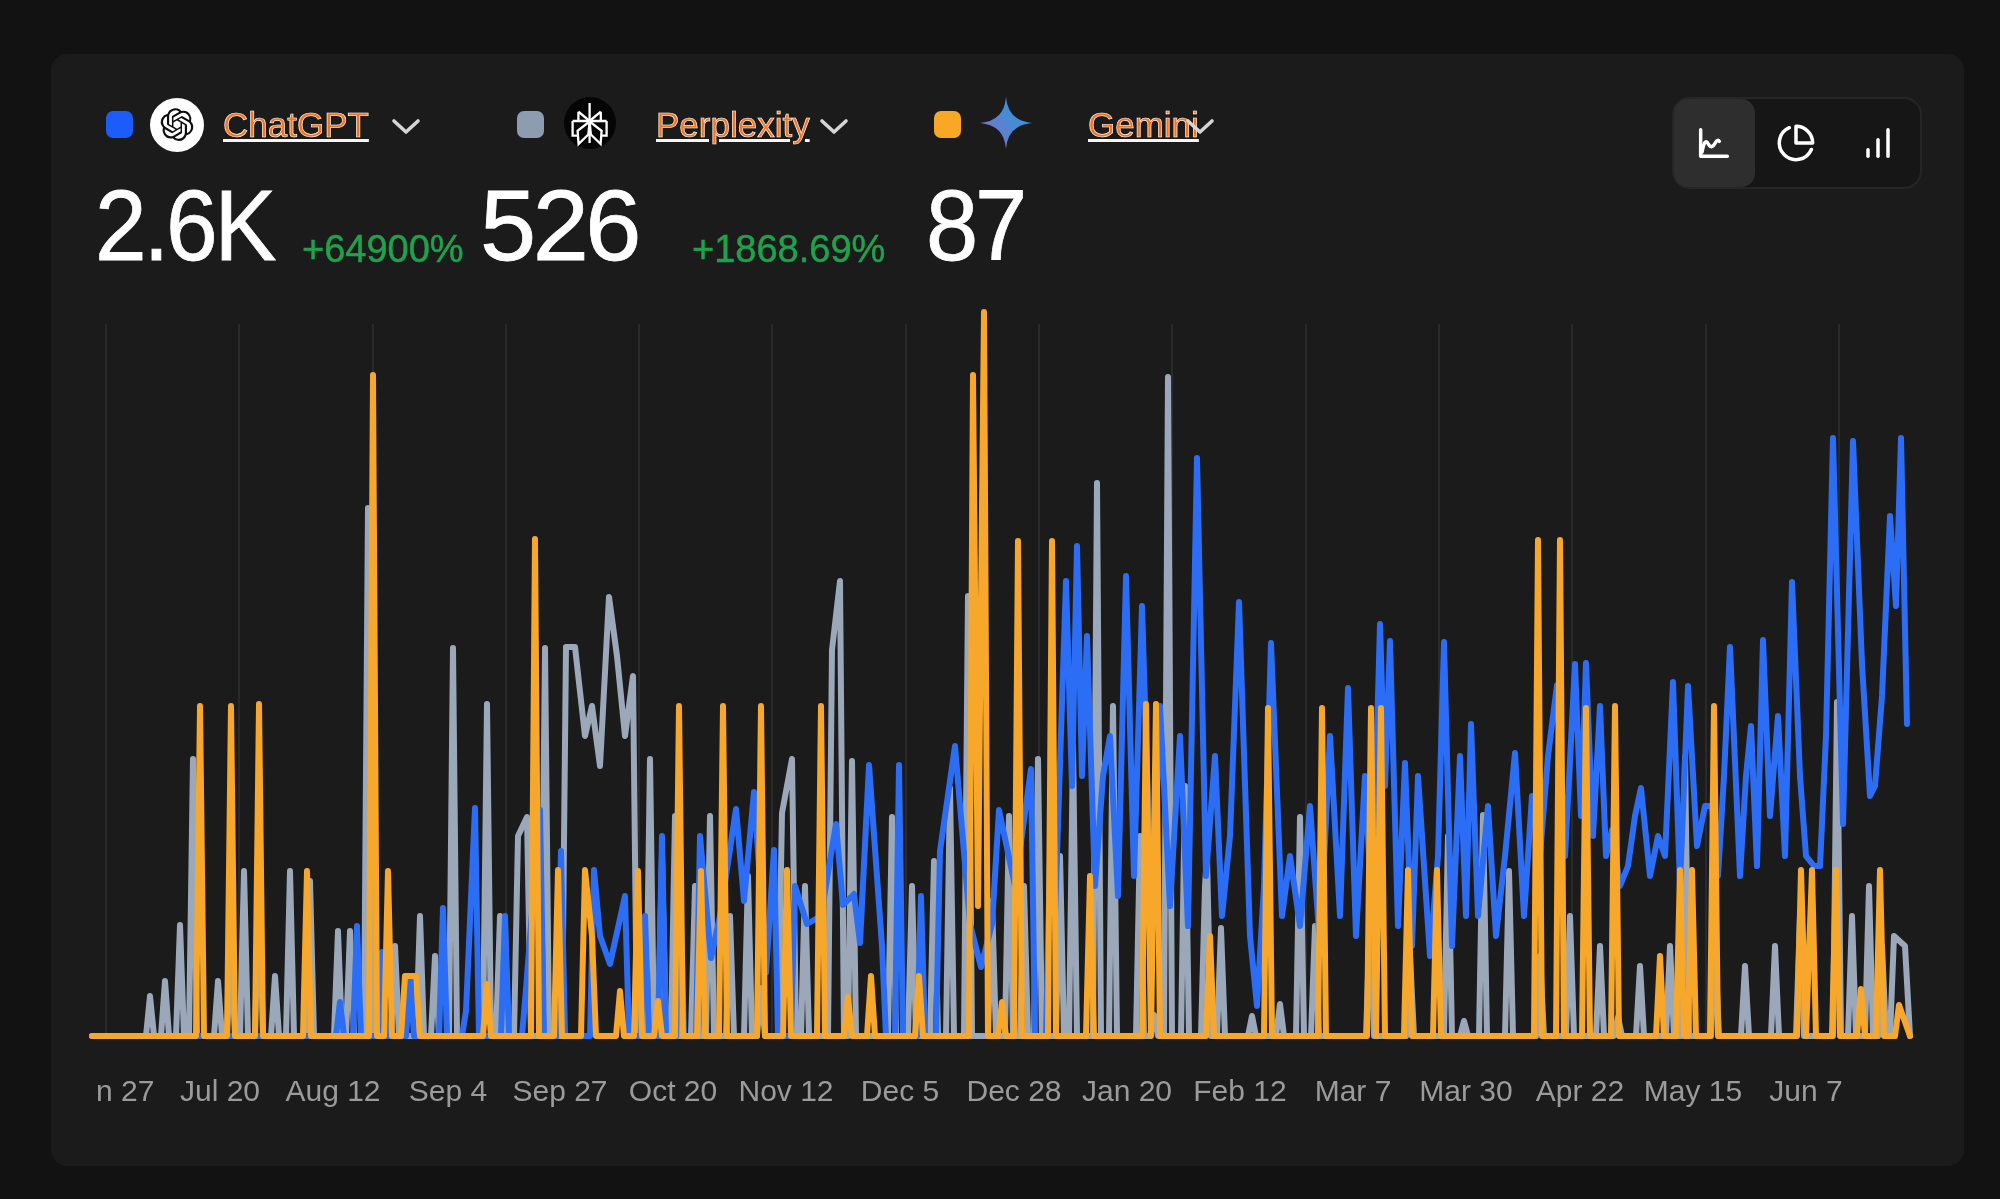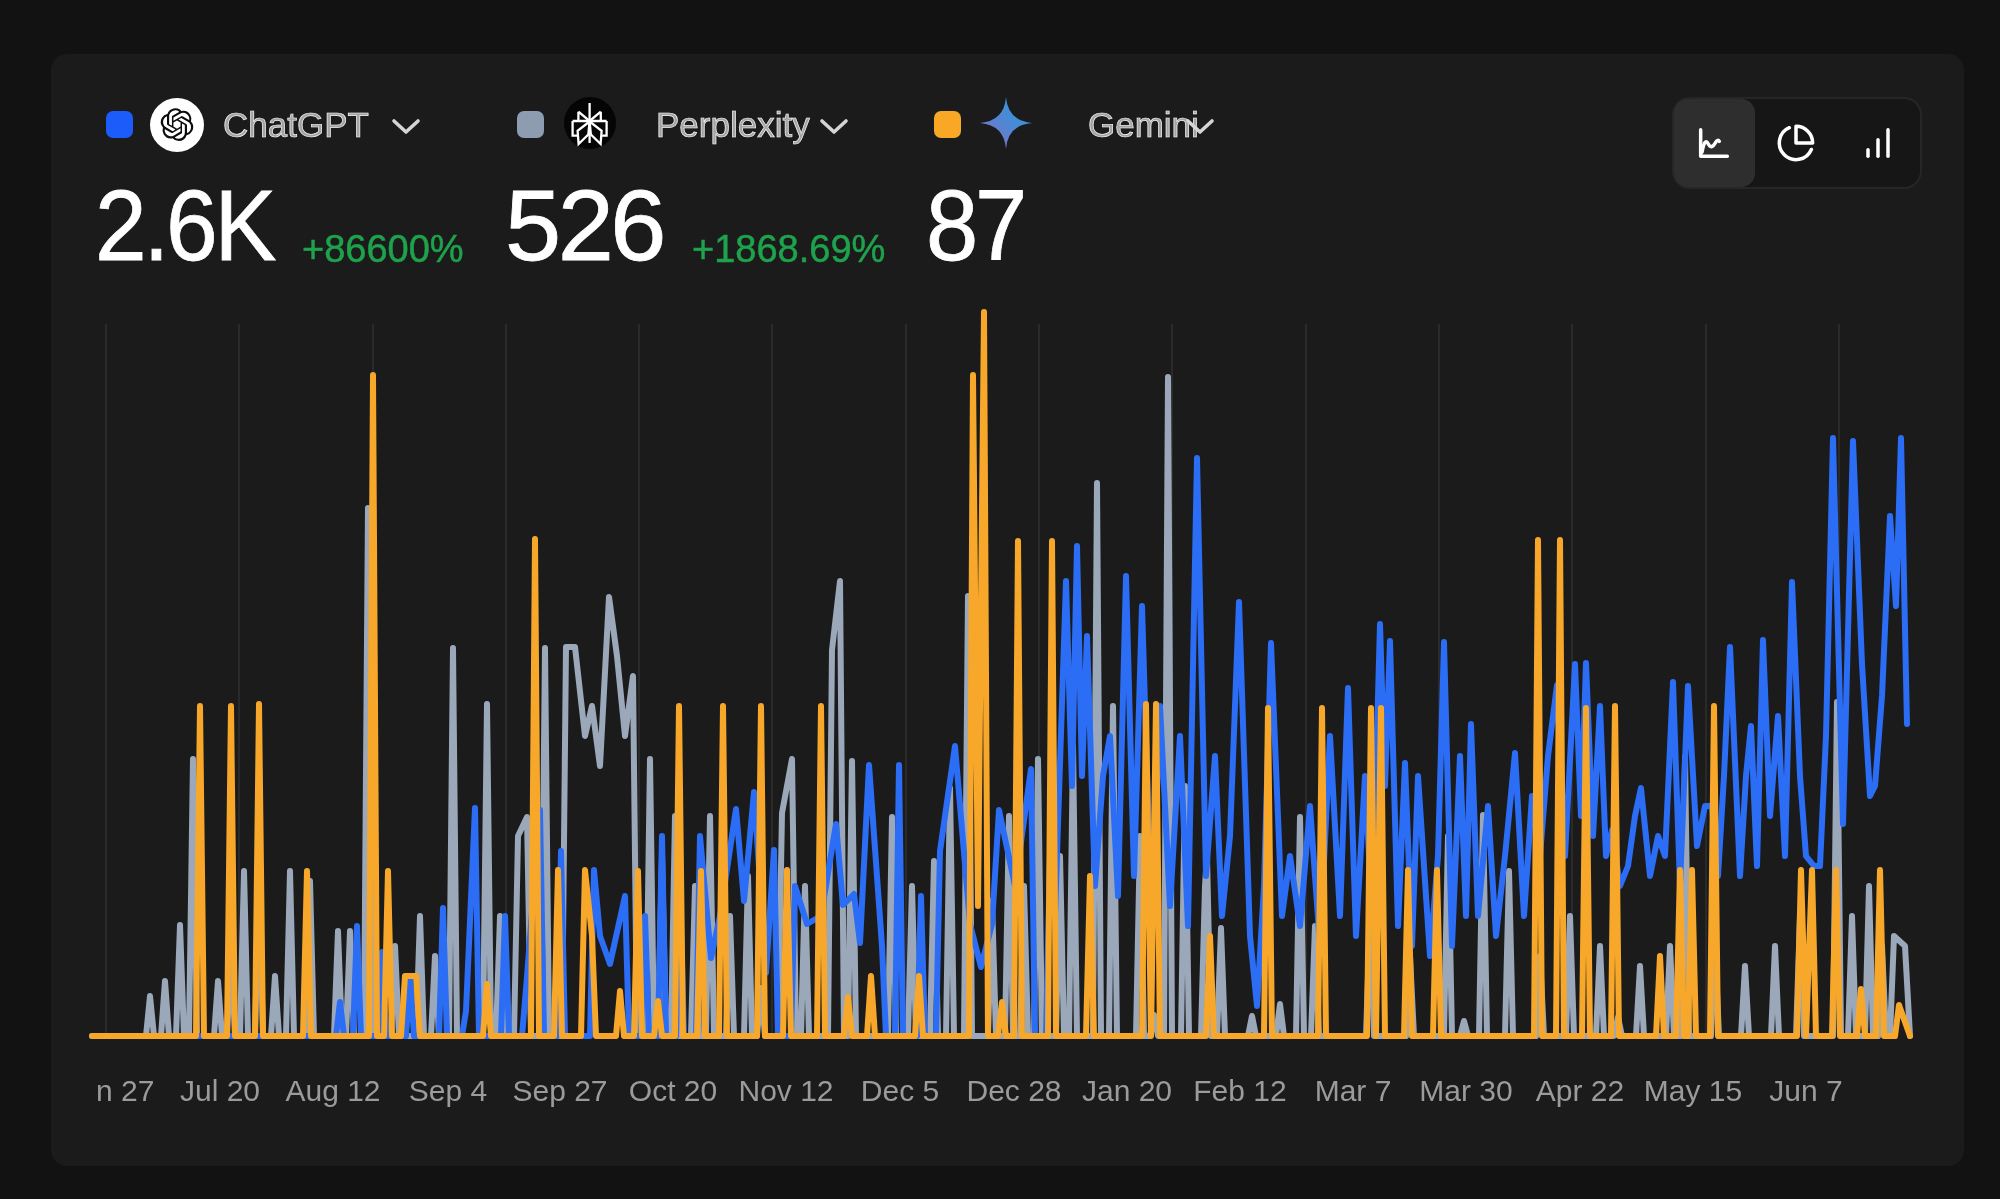--- a/index.html
+++ b/index.html
@@ -1,19 +1,19 @@
 <!DOCTYPE html>
 <html><head><meta charset="utf-8">
 <style>
   html,body{margin:0;padding:0;width:2000px;height:1199px;background:#121212;overflow:hidden;}
   body{font-family:"Liberation Sans",sans-serif;}
   .card{position:absolute;left:53px;top:56px;width:1909px;height:1108px;background:#1b1b1b;
         border-radius:14px;box-shadow:0 0 0 2px rgba(255,255,255,0.04);}
   .sq{position:absolute;width:27px;height:27px;border-radius:7px;top:111px;}
-  .lname{position:absolute;top:105px;font-size:35px;font-weight:400;color:#a3a3a3;letter-spacing:0px;-webkit-text-stroke:0.7px #f5f5f5;}
+  .lname{position:absolute;top:105px;font-size:35px;font-weight:400;color:#f97316;letter-spacing:0px;text-decoration:underline;-webkit-text-stroke:0.7px #f5f5f5;}
   .chev{position:absolute;top:118px;}
   .bignum{position:absolute;color:#fff;font-size:101px;font-weight:400;letter-spacing:-3.5px;-webkit-text-stroke:0.8px #fff;}
   .pct{position:absolute;color:#1ea24c;font-size:38px;font-weight:400;-webkit-text-stroke:0.5px #1ea24c;}
   .seg{position:absolute;left:1674px;top:99px;width:246px;height:88px;background:#161616;
        border-radius:16px;box-shadow:0 0 0 2px #262626;}
   .seg .sel{position:absolute;left:0;top:0;width:81px;height:88px;background:#2e2e2e;border-radius:14px;}
   .axis text{font-size:30px;fill:#9b9b9b;}
 </style></head>
 <body>
 <div class="card"></div>
@@ -99,22 +99,22 @@
   </linearGradient>
     </defs>
   <path d="M26 0 Q27.8 23.8 52 26 Q27.8 28.2 26 52 Q24.2 28.2 0 26 Q24.2 23.8 26 0 Z" fill="url(#gg)" transform="translate(0,3)"></path>
 </svg>
 <div class="lname" style="left:1088px">Gemini</div>
 <svg class="chev" style="left:1185px" width="30" height="18" viewBox="0 0 30 18">
     <path d="M3 3 L15 14 L27 3" fill="none" stroke="#d5d5d5" stroke-width="3.6" stroke-linecap="round" stroke-linejoin="round"></path>
   </svg>
 
 <div class="bignum" style="left:95px;top:168px;transform:scaleX(0.92);transform-origin:0 0">2.6K</div>
-<div class="pct" style="left:302px;top:228px">+86600%</div>
-<div class="bignum" style="left:505px;top:168px">526</div>
+<div class="pct" style="left:302px;top:228px">+64900%</div>
+<div class="bignum" style="left:480px;top:168px">526</div>
 <div class="pct" style="left:692px;top:228px">+1868.69%</div>
 <div class="bignum" style="left:926px;top:168px;transform:scaleX(0.93);transform-origin:0 0">87</div>
 
 <div class="seg">
     <div class="sel"></div>
   </div>
 <svg style="position:absolute;left:1694px;top:123px" width="40" height="40" viewBox="0 0 24 24" fill="none" stroke="#fff" stroke-width="2.1" stroke-linecap="round" stroke-linejoin="round">
   <path d="M4 4 V 20 H 20"></path>
   <path d="M4.8 17.5 C 6 11.5 7 9.8 8.6 12.6 C 10 15.2 11.4 14.4 13 11.6 C 13.9 10.1 14.7 10.2 15.2 11"></path>
 </svg>

